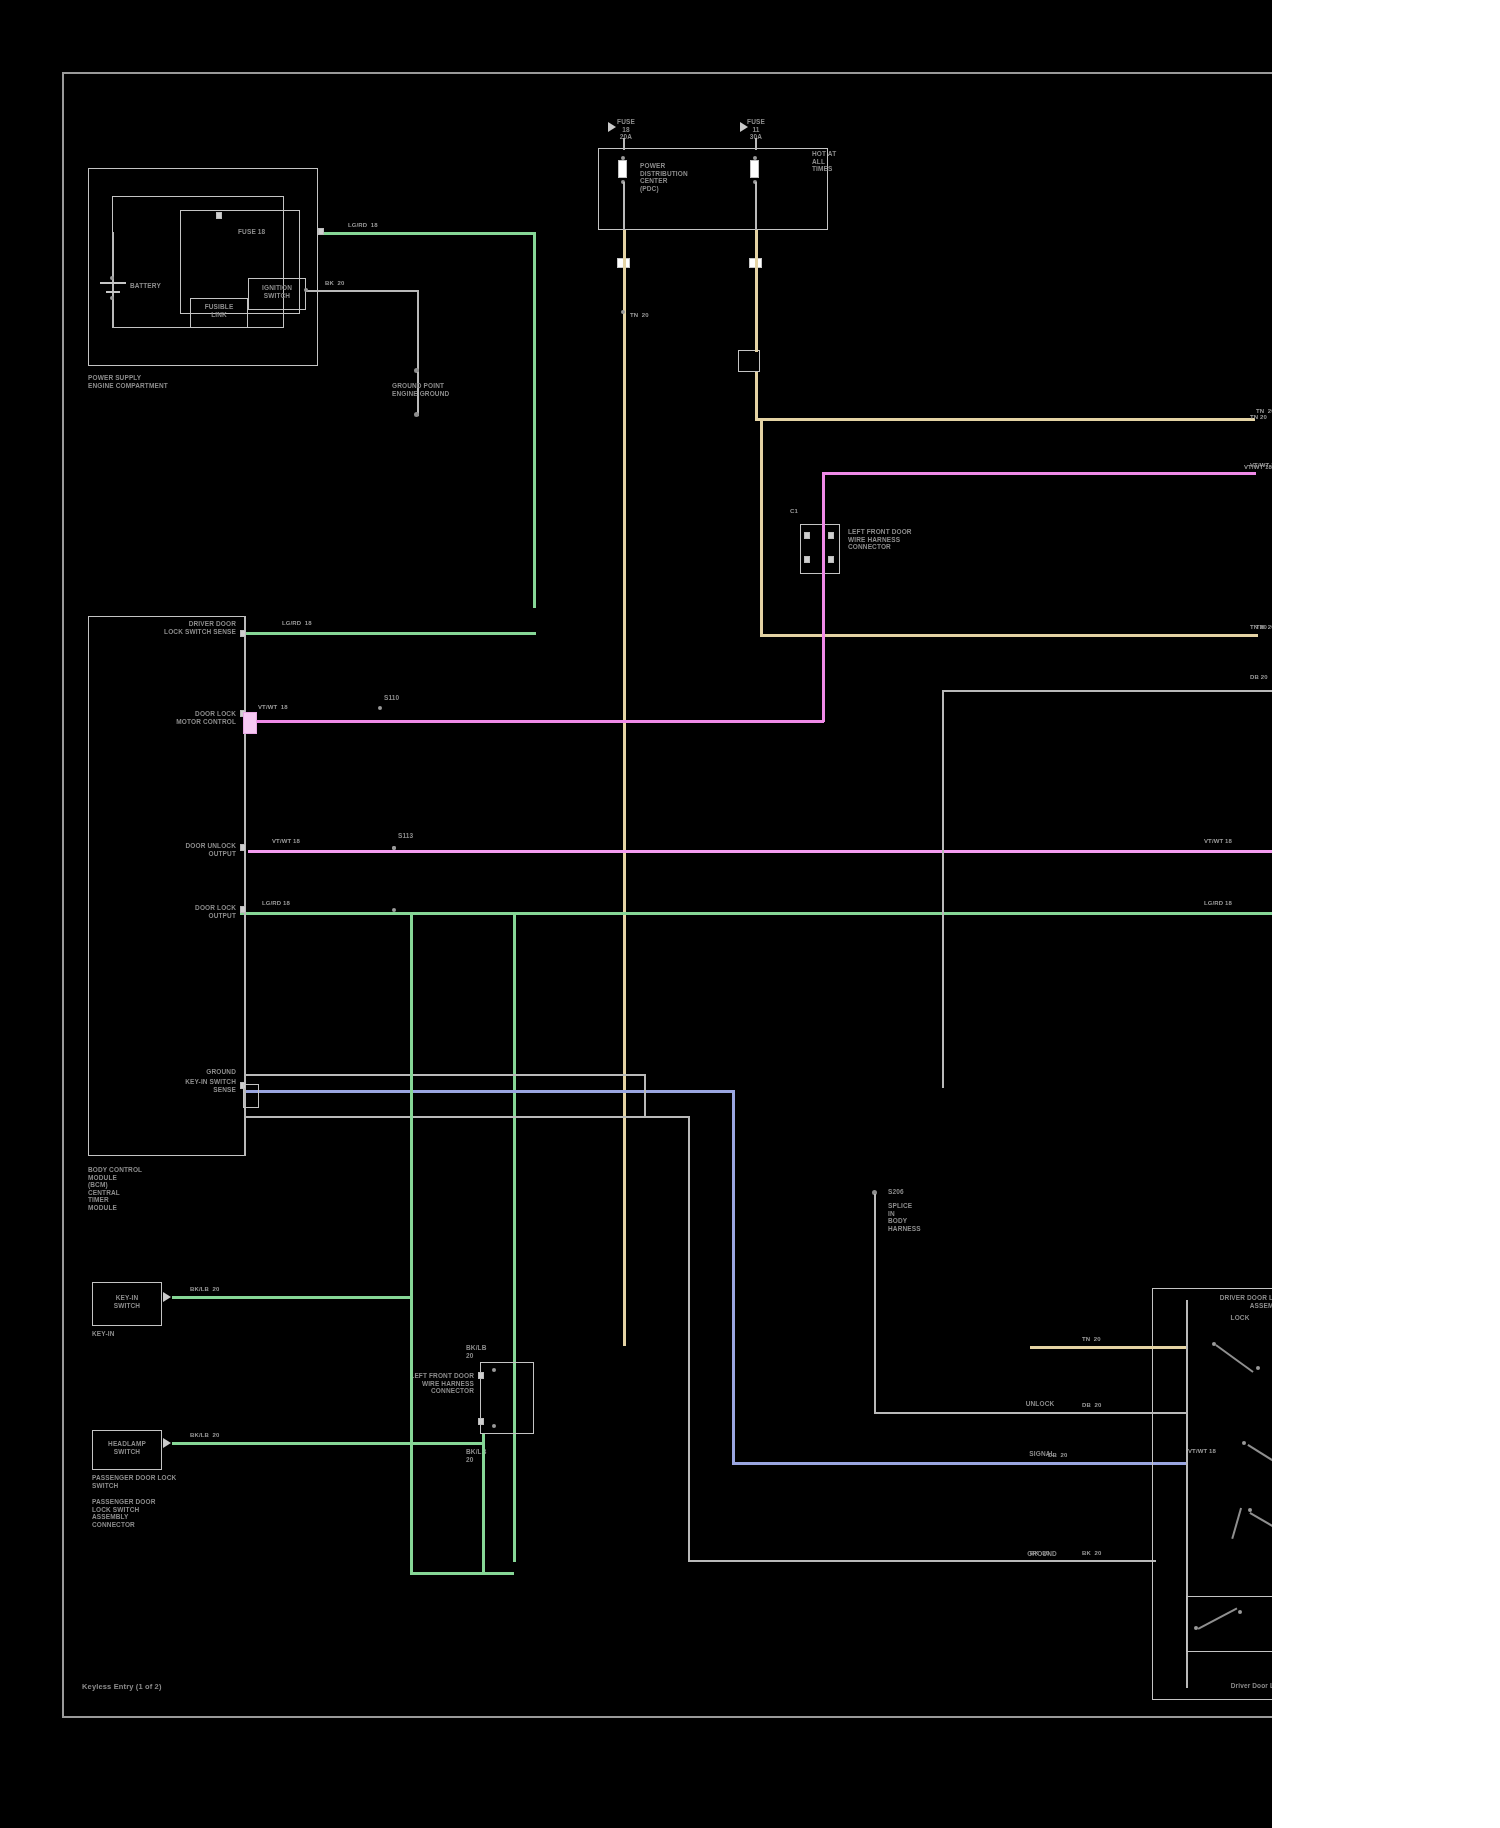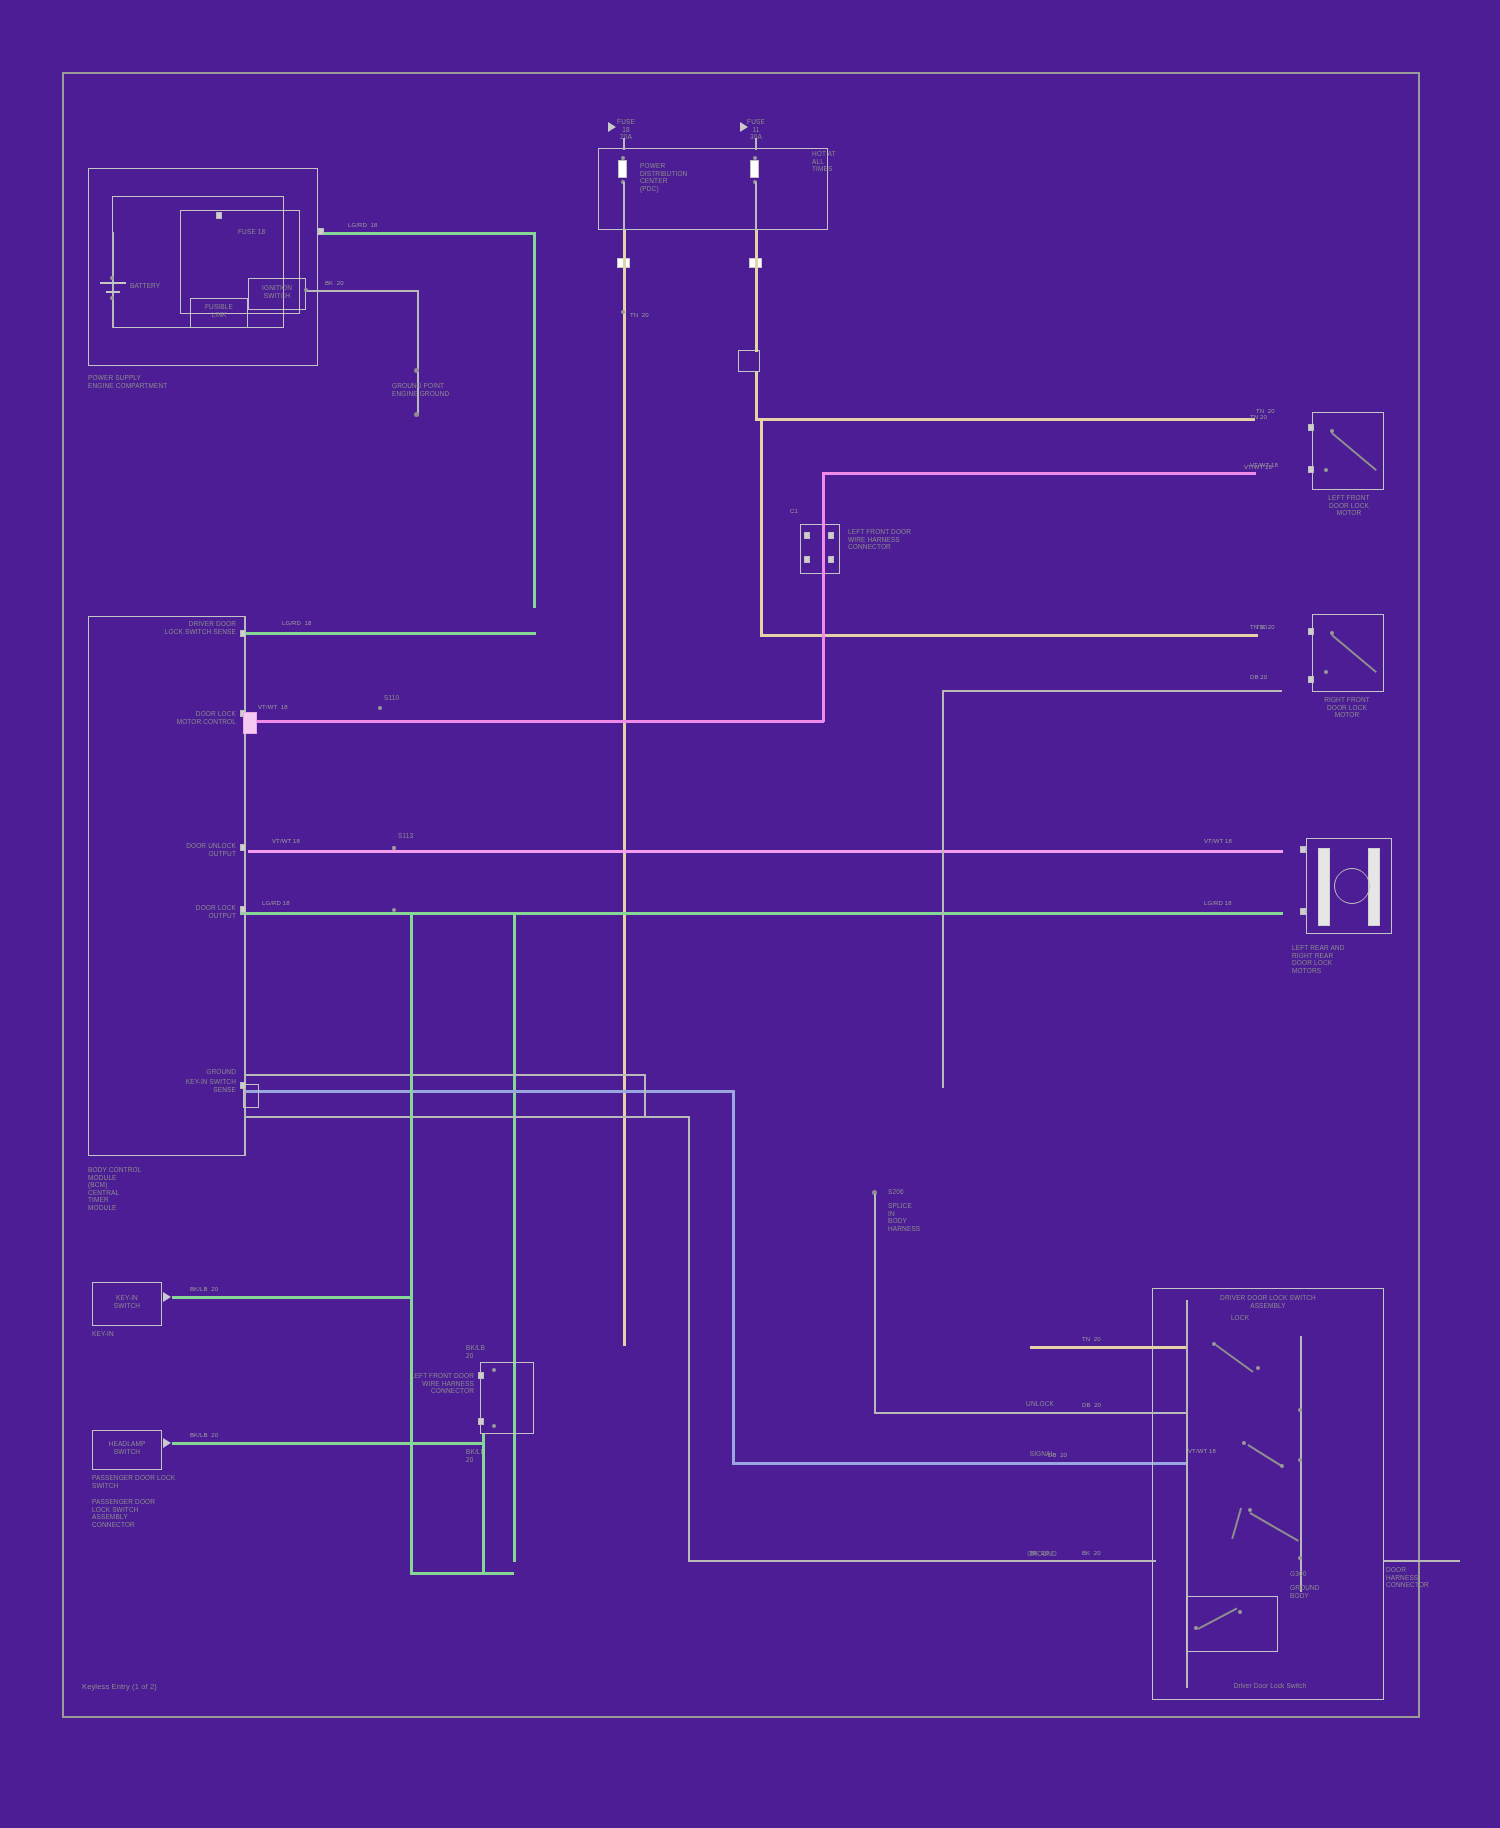--- a/index.html
+++ b/index.html
@@ -1,19 +1,20 @@
 <!DOCTYPE html>
 <html><head>
 <meta charset="utf-8">
 <style>
   html,body{margin:0;padding:0;background:#ffffff;}
   body{font-family:"Liberation Sans",sans-serif;}
   #sheet{
-    position:relative;width:1500px;height:1828px;background:#4c1d95;
+    position:relative;width:1272px;height:1828px;background:#000000;
     overflow:hidden;
+    font-weight:bold;
   }
   
   #frame{
     position:absolute;left:62px;top:72px;width:1358px;height:1646px;
     border:2px solid #9a9a9a;box-sizing:border-box;background:transparent;
   }
   
   .wire{position:absolute;background:#c9c9c9;}
   .h{height:2px;}
   .v{width:2px;}

